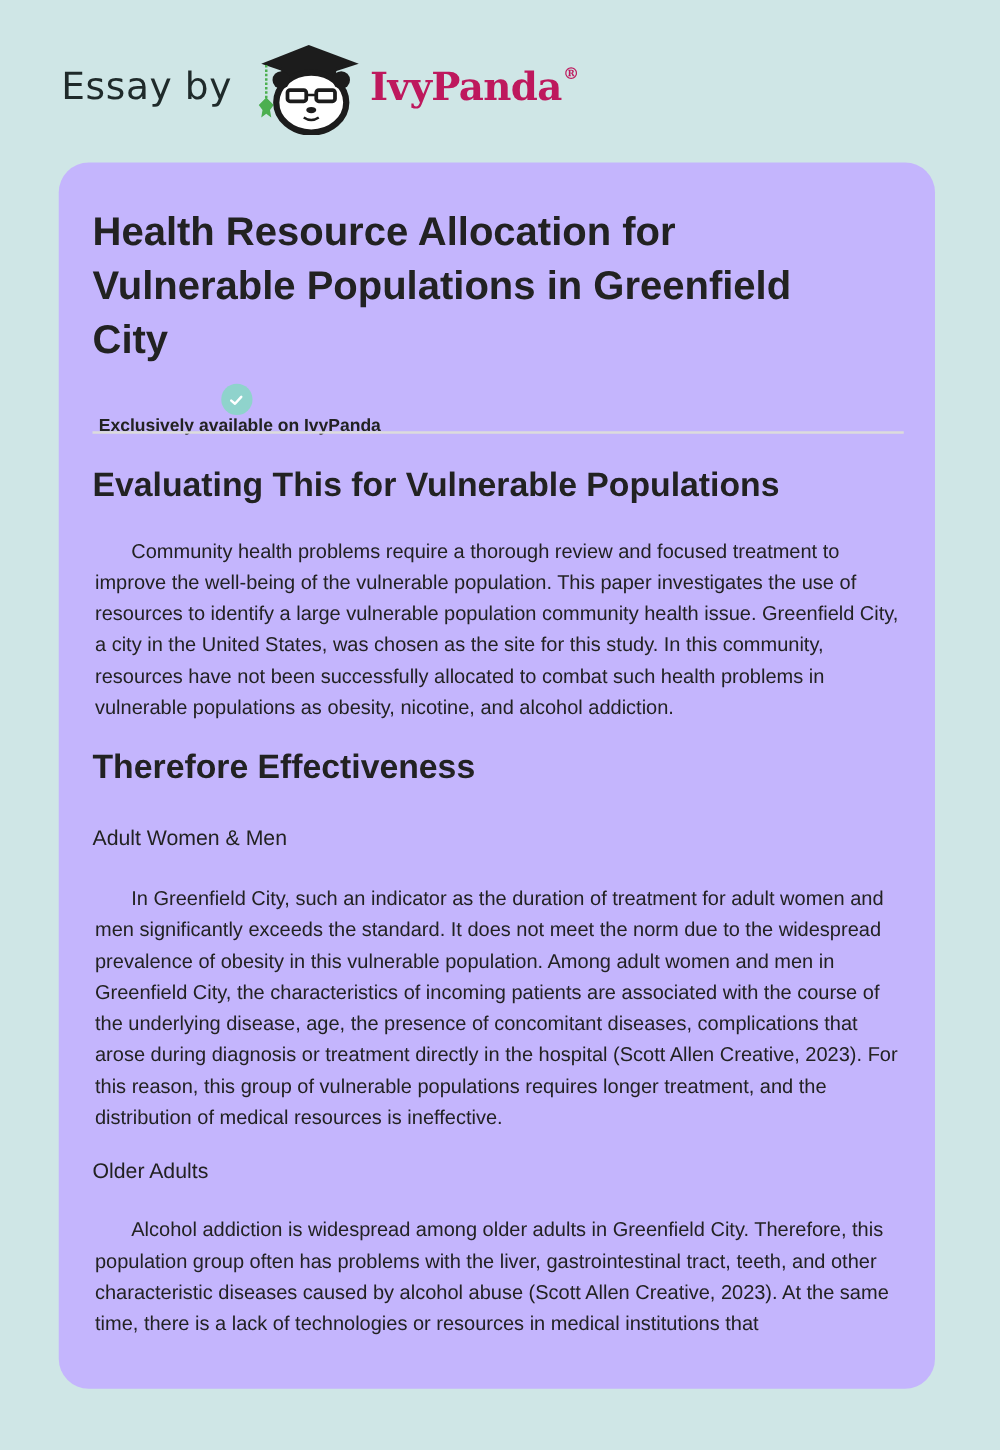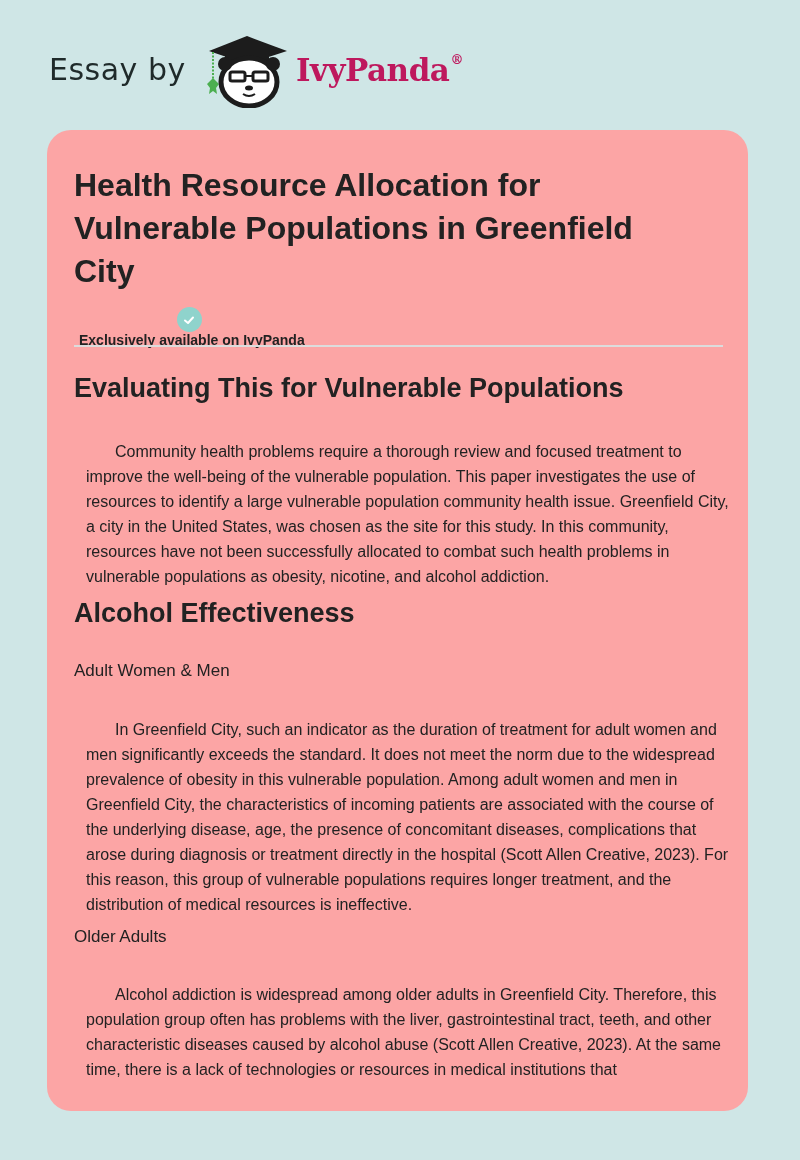--- a/index.html
+++ b/index.html
@@ -21,21 +21,21 @@
   .logo-icon { position:absolute; left:203px; top:36px; width:88px; height:72px; }
   .brand {
     position:absolute; left:296px; top:52px;
     font-family:"DejaVu Serif", serif; font-weight:bold;
     font-size:31px; color:#be185d; letter-spacing:-0.5px;
   }
   .brand sup { font-size:13px; position:relative; top:-6px; margin-left:1px; }
 
   .card {
     position:absolute; left:47px; top:130px; width:701px; height:981px;
-    background:#fca5a5; border-radius:24px; overflow:hidden;
+    background:#c4b5fd; border-radius:24px; overflow:hidden;
   }
   .content { position:absolute; left:27px; top:0; width:650px; }
   h1 {
     margin:0; position:absolute; top:34px; left:0; width:620px;
     font-size:32px; line-height:43px; font-weight:bold; color:#222;
   }
   .badge { position:absolute; top:177px; left:0; display:flex; align-items:center;flex-direction:column; }
   .badge-icon {
     width:25px; height:25px; border-radius:50%; background:#8fd3cc;
     display:flex; align-items:center; justify-content:center;
@@ -45,21 +45,21 @@
 
   h2 {
     position:absolute; left:0; margin:0;
     font-size:27px; font-weight:bold; color:#222; line-height:32px;
   }
   h3 {
     position:absolute; left:0; margin:0;
     font-size:17px; font-weight:normal; color:#222; line-height:28px;
   }
   p {
-    position:absolute; left:0; margin:12px; width:650px;
+    position:absolute; left:0; margin:2px; width:650px;
     font-size:16px; line-height:25px; color:#222;
     text-indent:29px;
   }
 </style>
 </head>
 <body>
 
 <div class="header">
   <span class="essay-by">Essay by</span>
   <svg class="logo-icon" viewBox="0 0 88 72">
@@ -95,21 +95,21 @@
           </svg>
       </span>
       <span class="badge-text">Exclusively available on IvyPanda</span>
     </div>
 
     <div class="divider"></div>
 
     <h2 style="top:242px">Evaluating This for Vulnerable Populations</h2>
     <p style="top:297px">Community health problems require a thorough review and focused treatment to improve the well-being of the vulnerable population. This paper investigates the use of resources to identify a large vulnerable population community health issue. Greenfield City, a city in the United States, was chosen as the site for this study. In this community, resources have not been successfully allocated to combat such health problems in vulnerable populations as obesity, nicotine, and alcohol addiction.</p>
 
-    <h2 style="top:467px">Alcohol Effectiveness</h2>
+    <h2 style="top:467px">Therefore Effectiveness</h2>
 
     <h3 style="top:527px">Adult Women &amp; Men</h3>
     <p style="top:575px">In Greenfield City, such an indicator as the duration of treatment for adult women and men significantly exceeds the standard. It does not meet the norm due to the widespread prevalence of obesity in this vulnerable population. Among adult women and men in Greenfield City, the characteristics of incoming patients are associated with the course of the underlying disease, age, the presence of concomitant diseases, complications that arose during diagnosis or treatment directly in the hospital (Scott Allen Creative, 2023). For this reason, this group of vulnerable populations requires longer treatment, and the distribution of medical resources is ineffective.</p>
 
     <h3 style="top:793px">Older Adults</h3>
     <p style="top:840px">Alcohol addiction is widespread among older adults in Greenfield City. Therefore, this population group often has problems with the liver, gastrointestinal tract, teeth, and other characteristic diseases caused by alcohol abuse (Scott Allen Creative, 2023). At the same time, there is a lack of technologies or resources in medical institutions that</p>
   </div>
 </div>
 
 </body></html>

